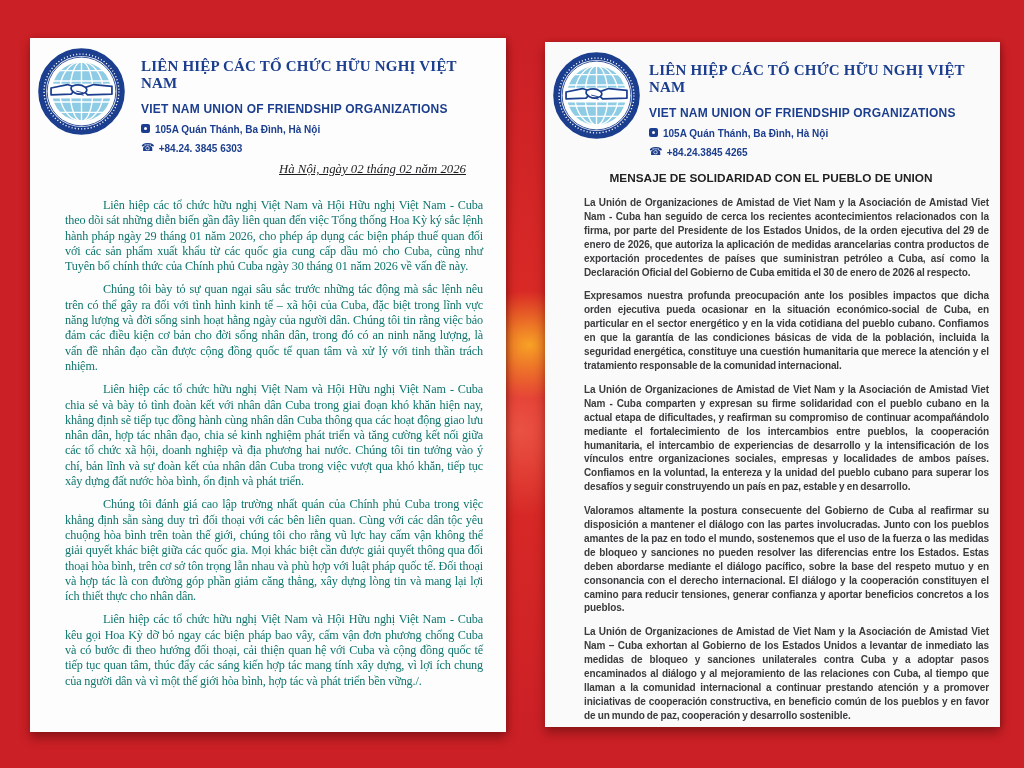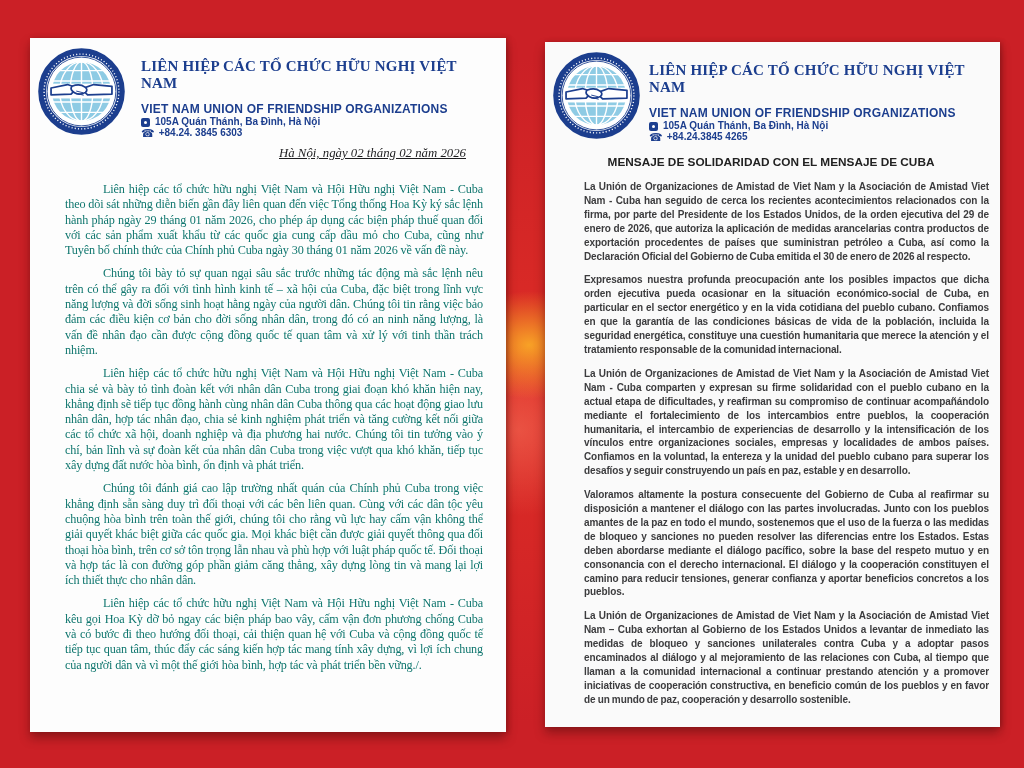--- a/index.html
+++ b/index.html
@@ -21,21 +21,21 @@
   }
   .page.left{left:30px;top:38px;width:476px;height:694px;padding:10px 23px 8px 8px;}
   .page.right{left:545px;top:42px;width:455px;height:685px;padding:10px 11px 8px 8px;background:#fafafa;}
   .hdr{display:flex;align-items:flex-start;}
   .seal{width:87px;height:87px;flex:0 0 87px;margin-top:0;}
   .orgblock{padding-top:10px;color:#1c3e8e;}
   .page.left .orgblock{margin-left:16px;}
   .page.right .orgblock{margin-left:9px;}
   .orgvi{font-family:"Liberation Serif","DejaVu Serif",serif;font-weight:bold;font-size:15px;letter-spacing:.2px;}
   .orgen{font-weight:bold;font-size:12px;margin-top:10px;letter-spacing:.2px;}
-  .inforow{display:flex;align-items:flex-end;font-size:10px;margin-top:0;font-weight:bold;color:#1c3e8e;}
+  .inforow{display:flex;align-items:flex-start;font-size:10px;margin-top:8px;font-weight:bold;color:#1c3e8e;}
   .addr-icon{width:9px;height:9px;background:#1c3e8e;border-radius:2px;margin-right:5px;position:relative;flex:0 0 9px;}
   .addr-icon::after{content:"";position:absolute;left:3px;top:3px;width:3px;height:3px;background:#fff;border-radius:50%;}
   .phone-icon{font-size:11px;margin-right:4px;line-height:9px;}
   .dateline{font-style:italic;text-align:right;color:#1d1d1f;}
   .page.left .dateline{font-family:"Liberation Serif","DejaVu Serif",serif;font-size:12.8px;margin:8px 17px 0 0;text-decoration:underline;}
   .page.right .dateline{font-size:11.8px;margin:12px 4px 0 0;color:#2a2a2c;}
   .doctitle{text-align:center;font-weight:bold;color:#131313;}
   .page.left .doctitle{font-family:"Liberation Serif","DejaVu Serif",serif;font-size:13.4px;margin-top:20px;letter-spacing:.2px;}
   .page.right .doctitle{font-size:11.8px;margin-top:13px;color:#222;}
   .bodytext{text-align:justify;}
@@ -123,21 +123,21 @@
       <div class="inforow">
         <span class="addr-icon"></span>
         <span>105A Quán Thánh, Ba Đình, Hà Nội</span>
       </div>
       <div class="inforow">
         <span class="phone-icon">☎</span>
         <span>+84.24.3845 4265</span>
       </div>
     </div>
   </div>
-  <div class="doctitle">MENSAJE DE SOLIDARIDAD CON EL MENSAJE DE CUBA</div>
+  <div class="doctitle">MENSAJE DE SOLIDARIDAD CON EL PUEBLO DE UNION</div>
   <div class="bodytext">
     <p>La Unión de Organizaciones de Amistad de Viet Nam y la Asociación de Amistad Viet Nam - Cuba han seguido de cerca los recientes acontecimientos relacionados con la firma, por parte del Presidente de los Estados Unidos, de la orden ejecutiva del 29 de enero de 2026, que autoriza la aplicación de medidas arancelarias contra productos de exportación procedentes de países que suministran petróleo a Cuba, así como la Declaración Oficial del Gobierno de Cuba emitida el 30 de enero de 2026 al respecto.</p>
     <p>Expresamos nuestra profunda preocupación ante los posibles impactos que dicha orden ejecutiva pueda ocasionar en la situación económico-social de Cuba, en particular en el sector energético y en la vida cotidiana del pueblo cubano. Confiamos en que la garantía de las condiciones básicas de vida de la población, incluida la seguridad energética, constituye una cuestión humanitaria que merece la atención y el tratamiento responsable de la comunidad internacional.</p>
     <p>La Unión de Organizaciones de Amistad de Viet Nam y la Asociación de Amistad Viet Nam - Cuba comparten y expresan su firme solidaridad con el pueblo cubano en la actual etapa de dificultades, y reafirman su compromiso de continuar acompañándolo mediante el fortalecimiento de los intercambios entre pueblos, la cooperación humanitaria, el intercambio de experiencias de desarrollo y la intensificación de los vínculos entre organizaciones sociales, empresas y localidades de ambos países. Confiamos en la voluntad, la entereza y la unidad del pueblo cubano para superar los desafíos y seguir construyendo un país en paz, estable y en desarrollo.</p>
     <p>Valoramos altamente la postura consecuente del Gobierno de Cuba al reafirmar su disposición a mantener el diálogo con las partes involucradas. Junto con los pueblos amantes de la paz en todo el mundo, sostenemos que el uso de la fuerza o las medidas de bloqueo y sanciones no pueden resolver las diferencias entre los Estados. Estas deben abordarse mediante el diálogo pacífico, sobre la base del respeto mutuo y en consonancia con el derecho internacional. El diálogo y la cooperación constituyen el camino para reducir tensiones, generar confianza y aportar beneficios concretos a los pueblos.</p>
     <p>La Unión de Organizaciones de Amistad de Viet Nam y la Asociación de Amistad Viet Nam – Cuba exhortan al Gobierno de los Estados Unidos a levantar de inmediato las medidas de bloqueo y sanciones unilaterales contra Cuba y a adoptar pasos encaminados al diálogo y al mejoramiento de las relaciones con Cuba, al tiempo que llaman a la comunidad internacional a continuar prestando atención y a promover iniciativas de cooperación constructiva, en beneficio común de los pueblos y en favor de un mundo de paz, cooperación y desarrollo sostenible.</p>
   </div>
 </div>
 
 </body></html>

